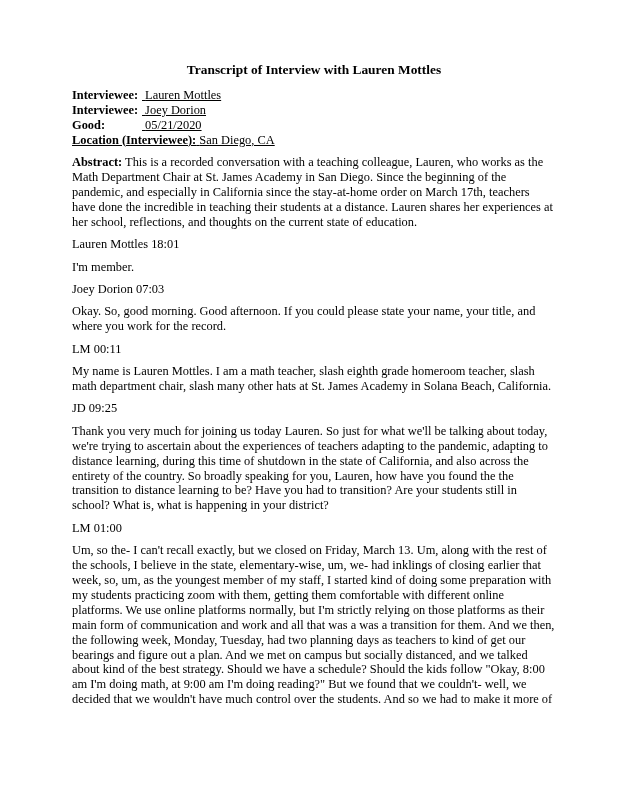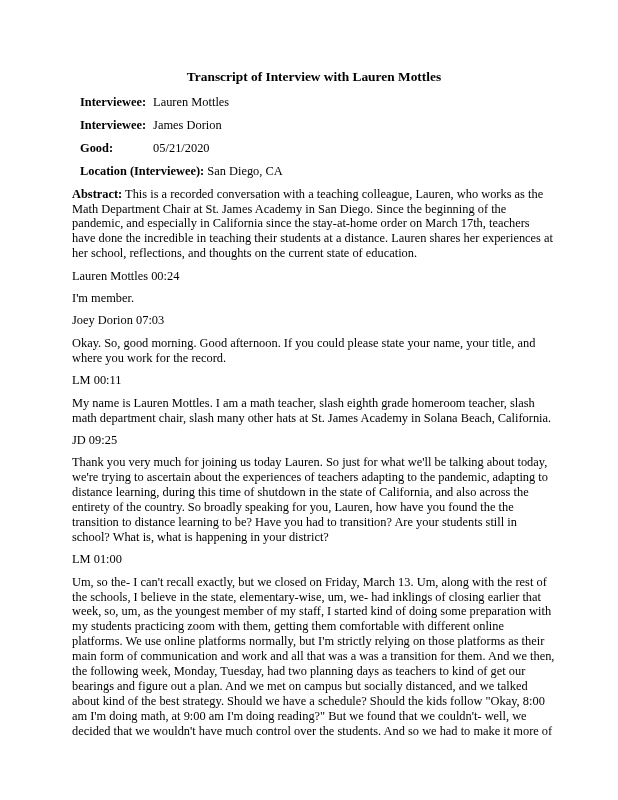--- a/index.html
+++ b/index.html
@@ -20,28 +20,29 @@
     font-family: "Liberation Serif", "DejaVu Serif", serif;
     font-size: 12.4px;
     line-height: 14.9px;
     color: #000000;
     background: #ffffff;
   }
   .title {
     font-size: 13.4px;
     font-weight: bold;
     text-align: center;
-    margin: 7px 0 10px 0;
+    margin: 0 0 10px 0;
     line-height: 16px;
   }
   .metadata {
     margin: 0 0 7.5px 0;
   }
   .meta-row {
-    margin: 8px;
+    margin: 0;
+    text-decoration: underline;
   }
   .bold-label {
     font-weight: bold;
   }
   .meta-label.tabbed {
     display: inline-block;
     width: 70px;
   }
   p {
     margin: 0 0 7.5px 0;
@@ -55,33 +56,33 @@
 </style>
 </head>
 <body>
 
 <div class="page">
   <h1 class="title">Transcript of Interview with Lauren Mottles</h1>
 
   <div class="metadata">
   <div class="meta-row"><span class="meta-label bold-label tabbed">Interviewee:</span> <span class="meta-value">Lauren Mottles</span></div>
 
-  <div class="meta-row"><span class="meta-label bold-label tabbed">Interviewee:</span> <span class="meta-value">James Dorion</span></div>
+  <div class="meta-row"><span class="meta-label bold-label tabbed">Interviewee:</span> <span class="meta-value">Joey Dorion</span></div>
 
   <div class="meta-row"><span class="meta-label bold-label tabbed">Good:</span> <span class="meta-value">05/21/2020</span></div>
 
   <div class="meta-row"><span class="meta-label bold-label">Location (Interviewee):</span> <span class="meta-value">San Diego, CA</span></div>
 
 </div>
 
   <p class="abstract"><span class="bold-label">Abstract:</span> <span>This is a recorded conversation with a teaching colleague, Lauren, who works as the Math Department Chair at St. James Academy in San Diego. Since the beginning of the pandemic, and especially in California since the stay-at-home order on March 17th, teachers have done the incredible in teaching their students at a distance. Lauren shares her experiences at her school, reflections, and thoughts on the current state of education.</span></p>
 
   <div>
   <div class="turn">
-    <p class="speaker">Lauren Mottles 00:24</p>
+    <p class="speaker">Lauren Mottles 18:01</p>
     <p class="turn-text">I'm member.</p>
   </div>
 
   <div class="turn">
     <p class="speaker">Joey Dorion 07:03</p>
     <p class="turn-text">Okay. So, good morning. Good afternoon. If you could please state your name, your title, and where you work for the record.</p>
   </div>
 
   <div class="turn">
     <p class="speaker">LM 00:11</p>

